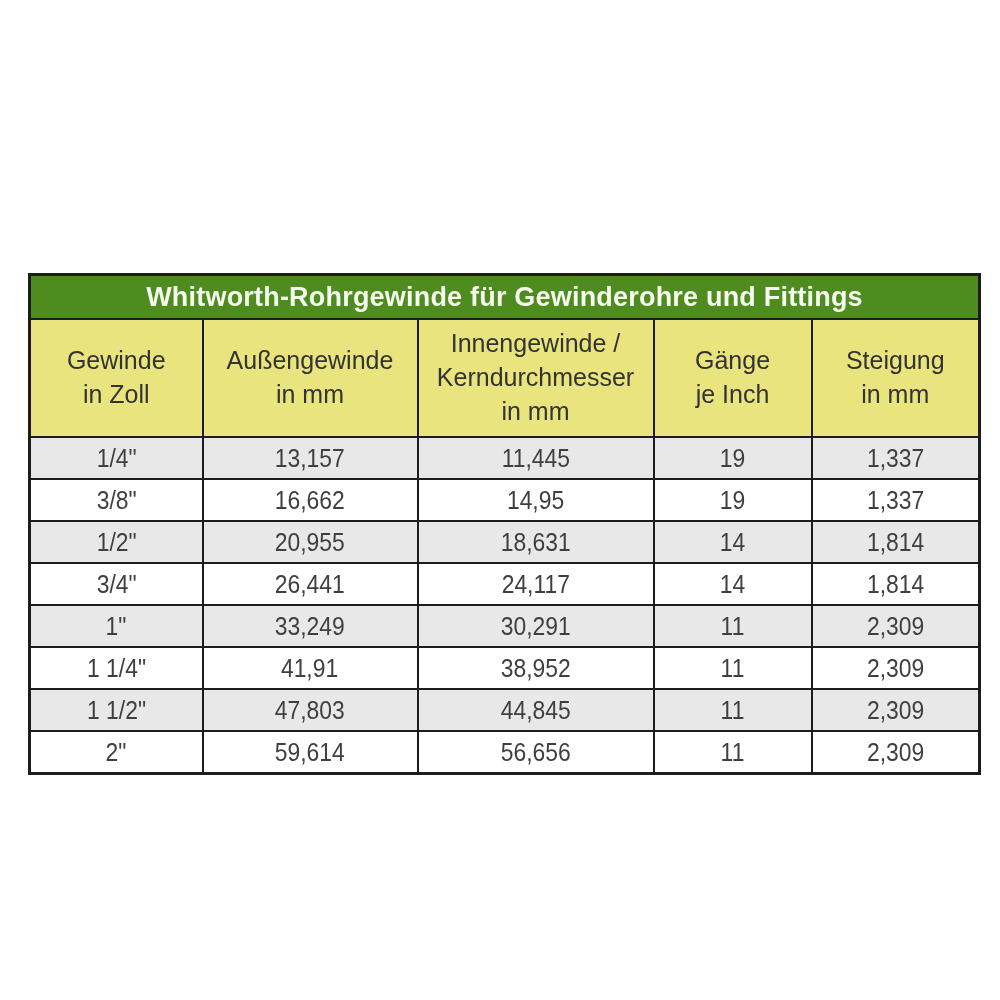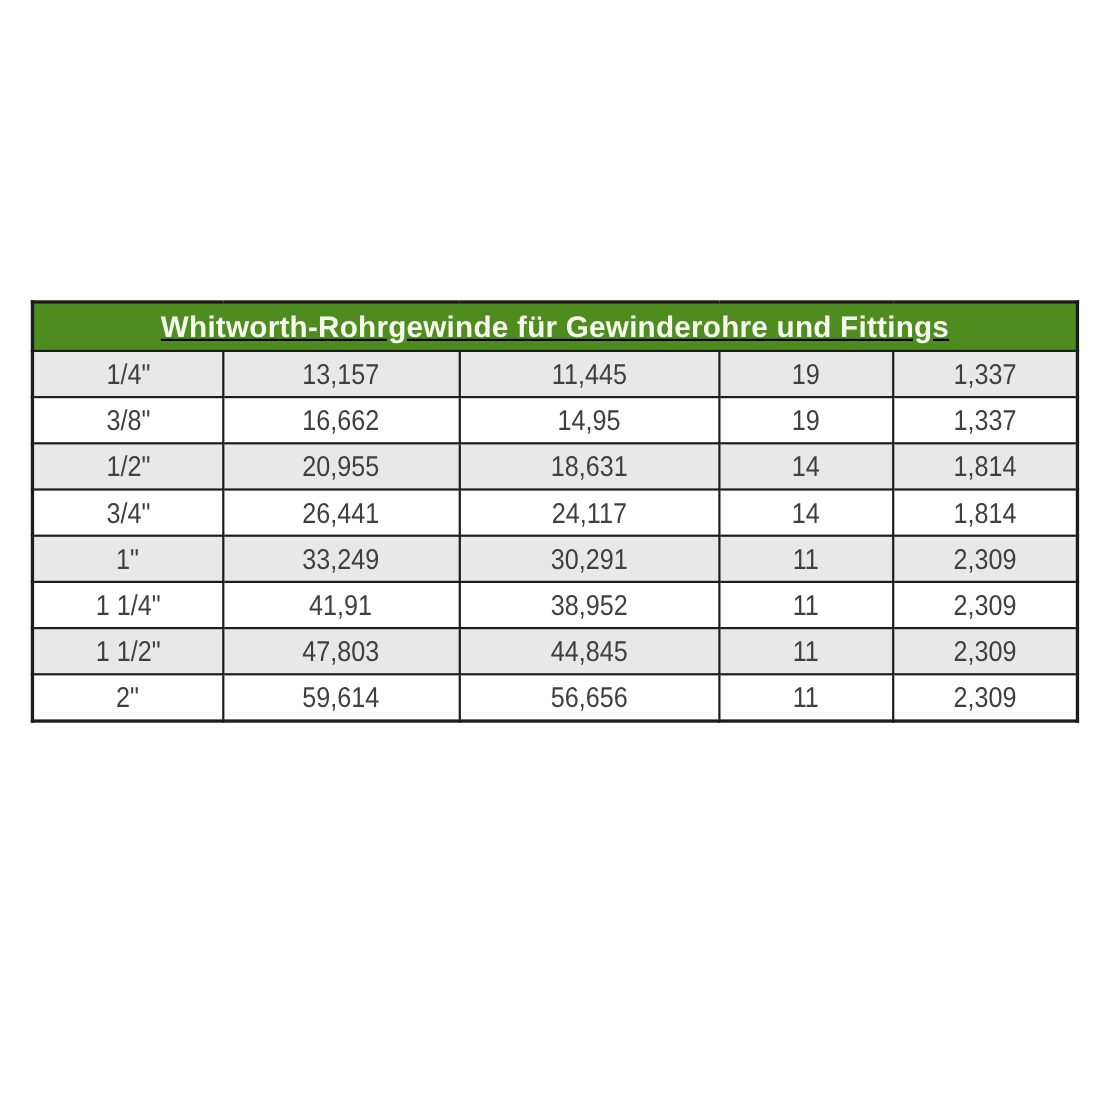--- a/index.html
+++ b/index.html
@@ -22,21 +22,20 @@
     top: 273px;
     width: 950px;
     border-collapse: collapse;
     table-layout: fixed;
   }
   table.spec-table, table.spec-table th, table.spec-table td {
     border: 2px solid #1c1c1c;
   }
   table.spec-table {
     border-width: 3px;
-    text-decoration: underline;
   }
   tr.title-row th {
     background: #4e8c20;
     color: #f6faee;
     font-size: 27px;
     font-weight: bold;
     height: 40px;
     text-align: center;
     vertical-align: middle;
     letter-spacing: 0.2px;
@@ -78,20 +77,33 @@
     <colgroup>
       <col style="width:173px">
       <col style="width:215px">
       <col style="width:236px">
       <col style="width:158px">
       <col style="width:168px">
     </colgroup>
     <thead>
       <tr class="title-row">
         <th colspan="5">Whitworth-Rohrgewinde für Gewinderohre und Fittings</th>
+      </tr>
+      <tr class="header-row">
+        <th>Gewinde
+in Zoll</th>
+        <th>Außengewinde
+in mm</th>
+        <th>Innengewinde /
+Kerndurchmesser
+in mm</th>
+        <th>Gänge
+je Inch</th>
+        <th>Steigung
+in mm</th>
       </tr>
     </thead>
     <tbody>
       <tr>
         <td><span>1/4"</span></td>
         <td><span>13,157</span></td>
         <td><span>11,445</span></td>
         <td><span>19</span></td>
         <td><span>1,337</span></td>
       </tr>

